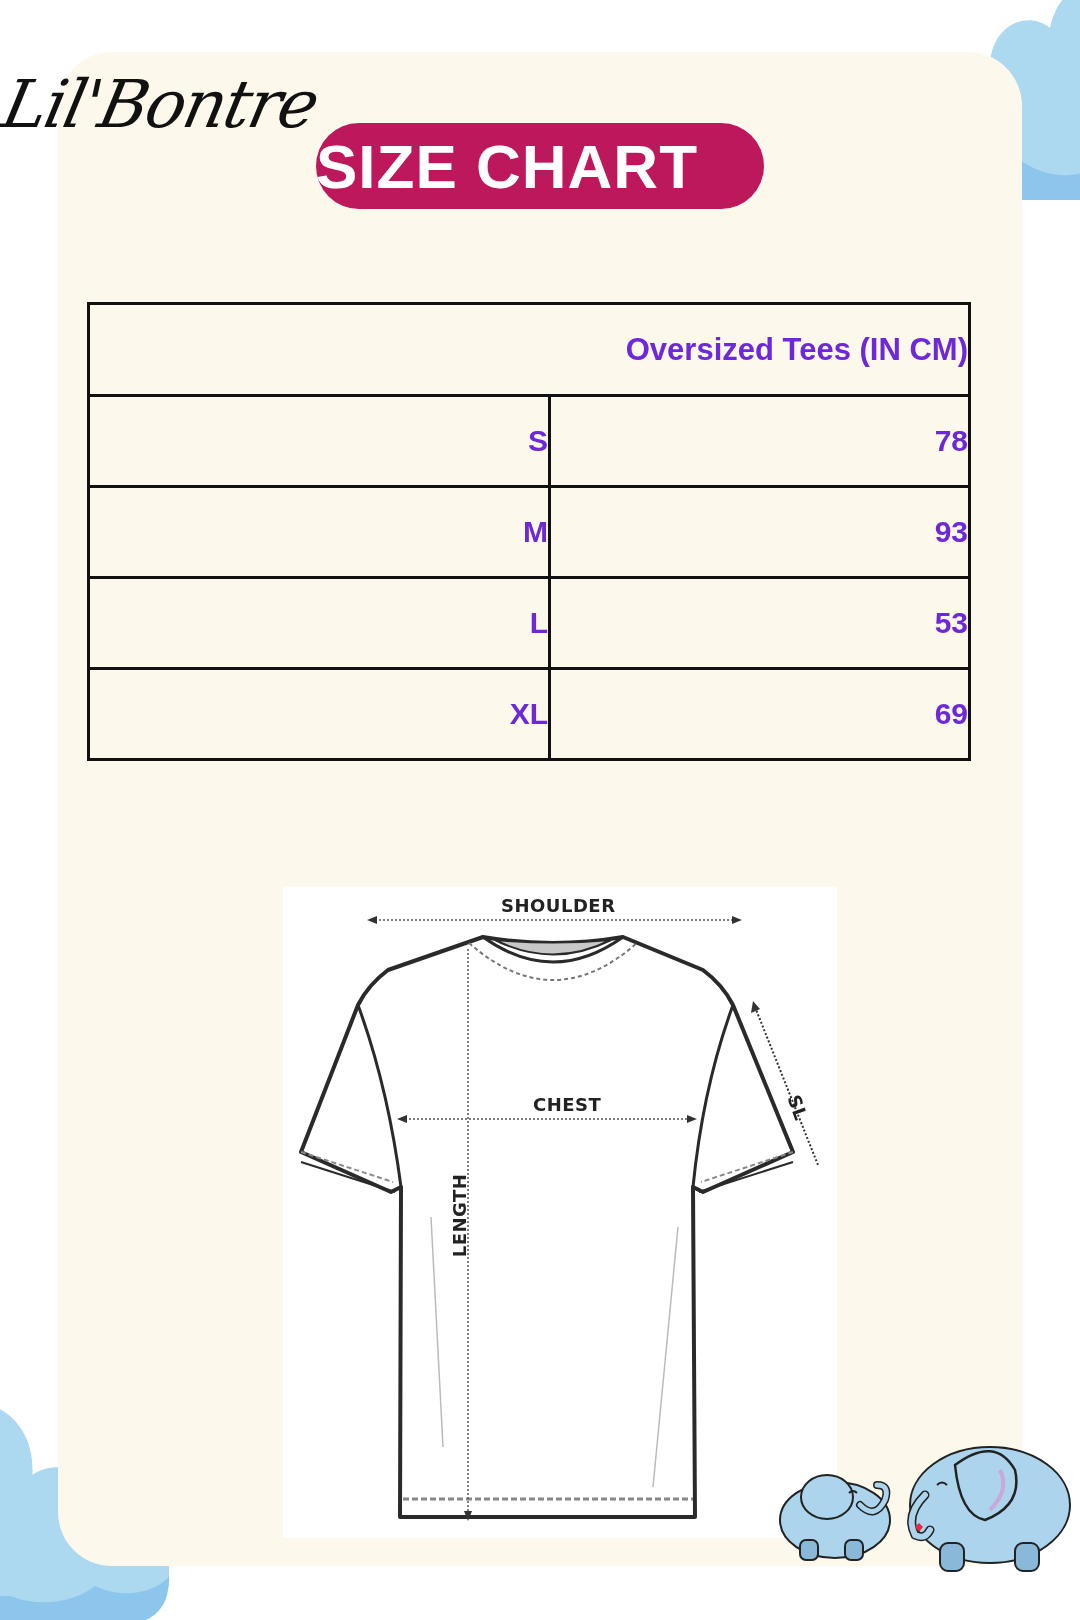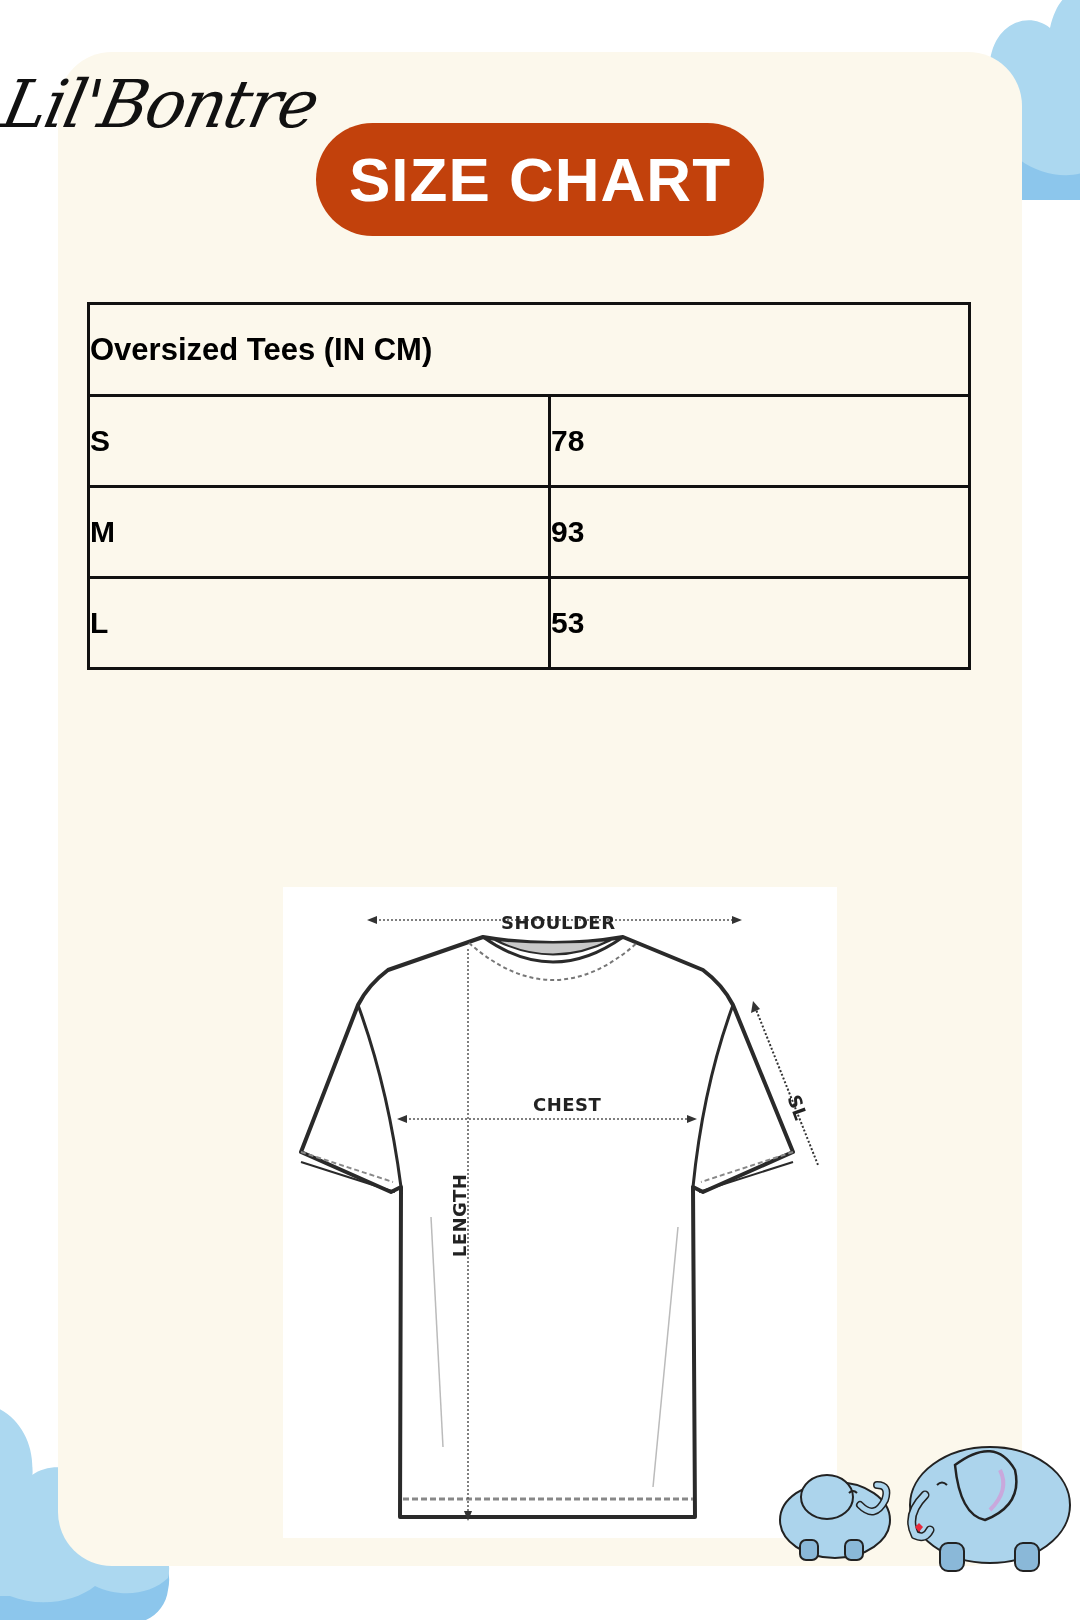--- a/index.html
+++ b/index.html
@@ -16,36 +16,36 @@
     .logo {
       position: absolute; left: 0; top: 30px; width: 310px; height: 130px;
     }
     .logo-text {
       position: absolute; left: 4px; top: 36px;
       font-family: "DejaVu Serif", serif; font-style: italic;
       font-size: 66px; color: #111; letter-spacing: -2px;
       transform: skewX(-12deg);
     }
     .title-pill {
-      position: absolute; left: 316px; top: 123px; width: 448px; height: 113px;
-      background: #c2410c; border-radius: 57px;
-      display: flex; align-items: center; justify-content: center;
+      position: absolute; left: 316px; top: 123px; width: 448px; height: 86px;
+      background: #be185d; border-radius: 57px;
+      display: flex; align-items: center; justify-content: flex-start;
     }
     .title-pill span {
       color: #ffffff; font-family: "Liberation Sans", sans-serif; font-weight: bold;
       font-size: 62px; letter-spacing: 1px;
     }
     table.size-table {
       position: absolute; left: 87px; top: 302px; width: 884px;
       border-collapse: collapse; table-layout: fixed;
       background: #fcf8ec;
     }
     .size-table td {
-      border: 3px solid #111; text-align: left; vertical-align: middle;
-      font-family: "Liberation Sans", sans-serif; font-weight: bold; color: #000000;
+      border: 3px solid #111; text-align: right; vertical-align: middle;
+      font-family: "Liberation Sans", sans-serif; font-weight: bold; color: #6d28d9;
       height: 88px; font-size: 30px; padding: 0;
     }
     .size-table .caption-cell { height: 89px; font-size: 31px; }
     .size-table col.c1 { width: 461px; }
     .diagram {
       position: absolute; left: 283px; top: 887px; width: 554px; height: 651px;
       background: #ffffff;
     }
     .diagram svg { position: absolute; left: 0; top: 0; }
     .dlabel {
@@ -91,20 +91,24 @@
     <td>78</td>
   </tr>
   <tr>
     <td>M</td>
     <td>93</td>
   </tr>
   <tr>
     <td>L</td>
     <td>53</td>
   </tr>
+  <tr>
+    <td>XL</td>
+    <td>69</td>
+  </tr>
 </tbody>
   </table>
 
 <div class="diagram">
   <svg width="554" height="651" viewBox="0 0 554 651">
 
     <line x1="88" y1="33" x2="455" y2="33" stroke="#555" stroke-width="1.5" stroke-dasharray="2,2"></line>
     <polygon points="84,33 94,29 94,37" fill="#333"></polygon>
     <polygon points="459,33 449,29 449,37" fill="#333"></polygon>
 
@@ -130,21 +134,21 @@
     <line x1="118" y1="232" x2="410" y2="232" stroke="#555" stroke-width="1.5" stroke-dasharray="2,2"></line>
     <polygon points="114,232 124,228 124,236" fill="#333"></polygon>
     <polygon points="414,232 404,228 404,236" fill="#333"></polygon>
 
     <line x1="185" y1="62" x2="185" y2="630" stroke="#555" stroke-width="1.5" stroke-dasharray="2,2"></line>
     <polygon points="185,634 181,624 189,624" fill="#333"></polygon>
 
     <line x1="472" y1="120" x2="535" y2="278" stroke="#333" stroke-width="2" stroke-dasharray="2,2"></line>
     <polygon points="470,114 468,126 477,122" fill="#333"></polygon>
   </svg>
-  <div class="dlabel" style="left:218px; top:25px;">SHOULDER</div>
+  <div class="dlabel" style="left:218px; top:8px;">SHOULDER</div>
   <div class="dlabel" style="left:250px; top:207px;text-align:right;">CHEST</div>
   <div class="dlabel" style="left:135px; top:318px; transform: rotate(-90deg); transform-origin: center;">LENGTH</div>
   <div class="dlabel" style="left:502px; top:210px; transform: rotate(70deg);">SL</div>
 </div>
 
 <svg class="elephants" width="315" height="150" viewBox="0 0 315 150">
 
   <ellipse cx="70" cy="95" rx="55" ry="38" fill="#acd4ec" stroke="#222" stroke-width="2"></ellipse>
   <ellipse cx="62" cy="72" rx="26" ry="22" fill="#acd4ec" stroke="#222" stroke-width="2"></ellipse>
   <path d="M95 80 Q 110 95 120 75 Q 125 60 112 60" fill="none" stroke="#222" stroke-width="8" stroke-linecap="round"></path>

